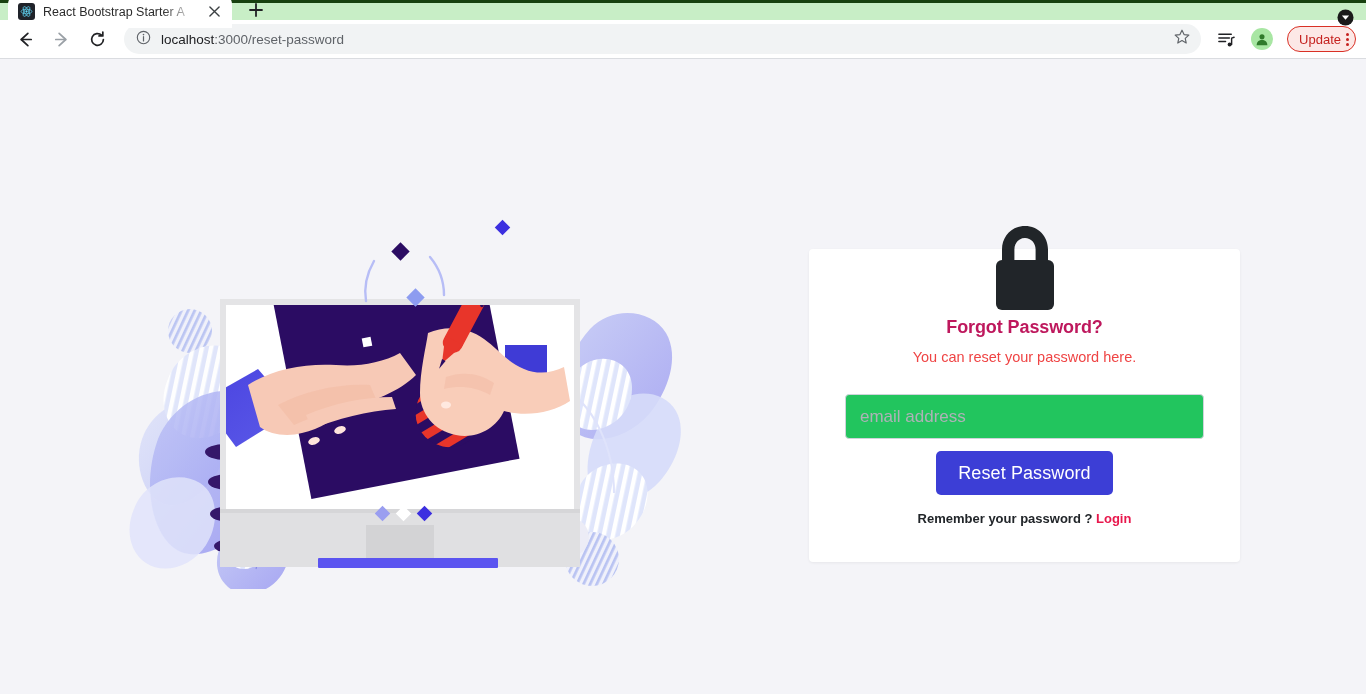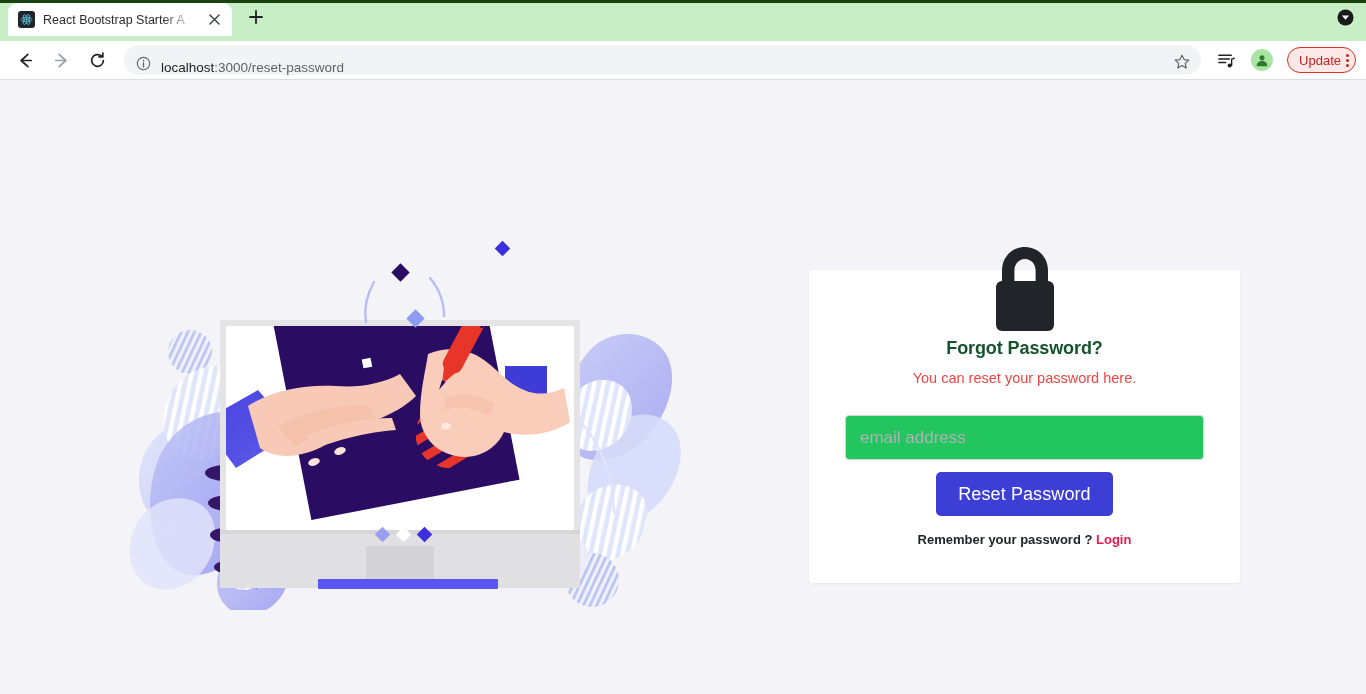--- a/index.html
+++ b/index.html
@@ -7,25 +7,25 @@
     width: 1366px; height: 694px;
     overflow: hidden;
     font-family: "Liberation Sans", sans-serif;
     background: #ffffff;
   }
 
   
   .browser { width: 1366px; height: 694px; display: flex; flex-direction: column; }
 
   .tabstrip {
-    height: 41px;
+    height: 20px;
     background: #c8eec6;
     border-top: 3px solid #17410f;
     display: flex;
-    align-items: flex-start;
+    align-items: center;
     padding-left: 8px;
     position: relative;
     flex: 0 0 auto;
   }
   .tab {
     height: 33px;
     width: 224px;
     background: #ffffff;
     border-radius: 9px 9px 0 0;
     display: flex;
@@ -83,21 +83,21 @@
     display: flex; align-items: center; justify-content: center;
     border-radius: 50%;
     flex: 0 0 auto;
   }
   .omnibox {
     flex: 1 1 auto;
     height: 30px;
     background: #f1f3f4;
     border-radius: 15px;
     display: flex;
-    align-items: flex-end;
+    align-items: center;
     margin: 0 6px 0 8px;
     padding: 0 10px 0 12px;
     gap: 10px;
     min-width: 0;
   }
   .omnibox .url {
     font-size: 13.5px;
     color: #5f6368;
     white-space: nowrap;
     overflow: hidden;
@@ -160,21 +160,21 @@
     left: 0; right: 0; top: -27px;
     display: flex; justify-content: center;
   }
   .card-inner {
     padding: 68px 28px 0;
     text-align: center;
   }
   .card-title {
     font-size: 18px;
     font-weight: bold;
-    color: #14532d;
+    color: #be185d;
     letter-spacing: -0.1px;
   }
   .card-sub {
     font-size: 14.5px;
     color: #ef4444;
     margin-top: 11px;
   }
   .email-input {
     display: block;
     width: 359px;

